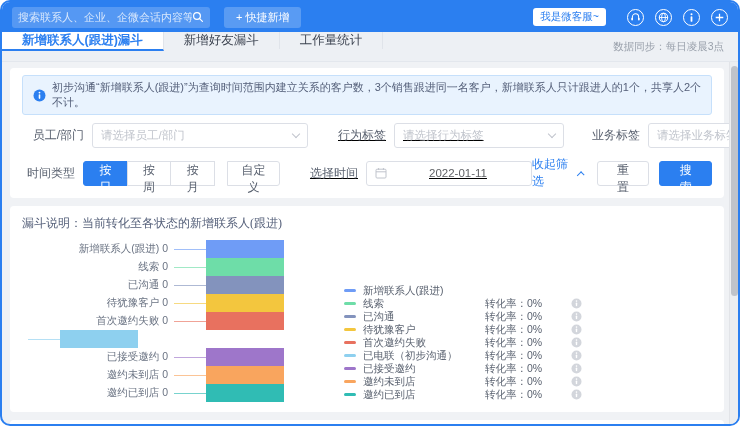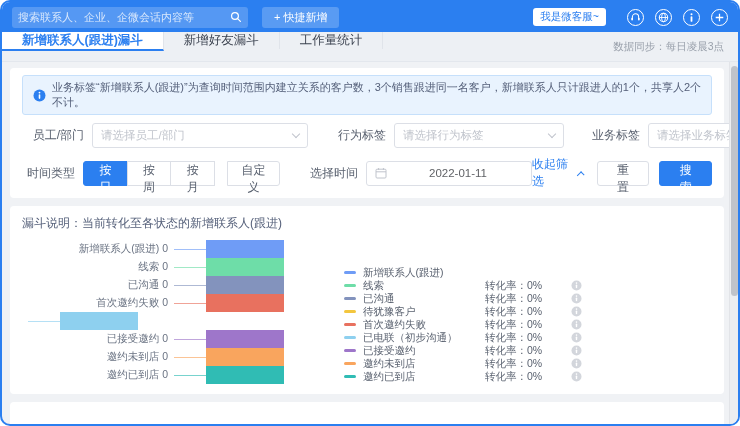--- a/index.html
+++ b/index.html
@@ -3,21 +3,21 @@
 <meta charset="utf-8">
 <style>
   * { box-sizing: border-box; margin: 0; padding: 0; }
   html,body { background:#fff; }
   body { font-family:"Liberation Sans","DejaVu Sans",sans-serif; }
   .window{ position:relative; width:740px; height:426px; border:2px solid #2b7ff0; border-radius:10px;
     overflow:hidden; background:#f0f2f5; display:flex; flex-direction:column; }
 
   
   .hdr{ height:30px; flex:none; background:#2b7ff0; display:flex; align-items:center; padding:0 10px; }
-  .search-box{ width:236px; height:21px; background:rgba(255,255,255,.2); border-radius:3px;
+  .search-box{ width:198px; height:21px; background:rgba(255,255,255,.2); border-radius:3px;
     display:flex; align-items:center; padding:0 6px; }
   .search-box input{ flex:1; background:transparent; border:none; outline:none; color:#fff; font-size:11px; }
   .search-box input::placeholder{ color:rgba(255,255,255,.78); }
   .qadd{ margin-left:14px; height:21px; background:rgba(255,255,255,.22); border:none; border-radius:3px;
     color:#fff; font-size:11px; padding:0 12px; cursor:pointer; }
   .hdr-spacer{ flex:1; }
   .svc-badge{ background:#fff; color:#2b7ff0; font-size:10.5px; border-radius:3px; padding:2px 7px; margin-right:10px; }
   .circ{ width:17px; height:17px; border:1px solid #fff; border-radius:50%; display:flex; align-items:center;
     justify-content:center; margin-left:11px; cursor:pointer; flex:none; }
 
@@ -40,21 +40,21 @@
   .frow{ display:flex; align-items:center; margin-top:8px; }
   .fgroup{ display:flex; align-items:center; }
   .flabel{ font-size:12px; color:#5a6270; text-align:right; margin-right:8px; white-space:nowrap; }
   .w62{ width:62px; } .w52{ width:52px; }
   .sel{ height:25px; border:1px solid #dcdfe6; border-radius:3px; display:flex; align-items:center;
     padding:0 8px; cursor:pointer; background:#fff; }
   .sel .ph{ flex:1; font-size:11.5px; color:#c0c4cc; white-space:nowrap; overflow:hidden; }
   .chev{ width:6px; height:6px; border-right:1.4px solid #c0c4cc; border-bottom:1.4px solid #c0c4cc;
     transform:rotate(45deg); margin-top:-3px; flex:none; }
   .sel1{ width:216px; } .sel2{ width:170px; } .sel3{ width:186px; }
-  .sp1{ margin-left:26px; } .sp2{ margin-left:24px; }
+  .sp1{ margin-left:26px;text-decoration:underline; } .sp2{ margin-left:24px; }
 
   .btn-group{ display:flex; }
   .tbtn{ height:25px; padding:0 13px; font-size:12px; color:#5a6270; background:#fff;
     border:1px solid #dcdfe6; margin-left:-1px; cursor:pointer; }
   .tbtn:first-child{ margin-left:0; border-radius:3px 0 0 3px; }
   .tbtn:last-child{ border-radius:0 3px 3px 0;margin-left:12px; }
   .tbtn.active{ background:#2b7ff0; border-color:#2b7ff0; color:#fff; }
   .date-box{ width:166px; height:25px; border:1px solid #dcdfe6; border-radius:3px; display:flex;
     align-items:center; padding:0 8px; background:#fff;gap:36px; }
   .date-box svg{ flex:none; margin-right:6px; }
@@ -62,21 +62,21 @@
   .row2-spacer{ flex:1; }
   .collapse{ display:flex; align-items:center; color:#2b7ff0; font-size:12px; cursor:pointer; margin-right:14px; }
   .chev-up{ width:6px; height:6px; border-right:1.4px solid #2b7ff0; border-bottom:1.4px solid #2b7ff0;
     transform:rotate(-135deg); margin-left:5px; margin-top:3px; }
   .btn{ height:25px; padding:0 15px; font-size:12px; border-radius:3px; cursor:pointer; }
   .btn-plain{ background:#fff; border:1px solid #dcdfe6; color:#5a6270; margin-right:10px; }
   .btn-primary{ background:#2b7ff0; border:1px solid #2b7ff0; color:#fff; }
 
   
   .card2{ margin-top:8px; padding:9px 12px 10px; }
-  .funnel-title{ font-size:12px; color:#55607a; }
+  .funnel-title{ font-size:12px; color:#55607a;font-family:Liberation Serif, serif; }
   .chart{ display:flex; margin-top:8px; }
   .f-rows{ flex:none; }
   .f-row{ display:flex; align-items:center; height:18px; }
   .f-label{ width:146px; text-align:right; font-size:10.5px; color:#6a7383; white-space:nowrap; }
   .f-val{ margin-left:3px; }
   .f-line{ width:32px; height:1px; margin-left:6px; opacity:.65; flex:none; }
   .f-bar{ width:78px; height:18px; flex:none; }
 
   .legend{ margin-left:60px; align-self:flex-end; padding-bottom:1px; }
   .lg-row{ display:flex; align-items:center; height:13px; font-size:10.5px; color:#5a6270; }
@@ -151,21 +151,21 @@
 
     <div class="card card1">
       <div class="banner">
         <span class="i-ico">
           <svg width="13" height="13" viewBox="0 0 13 13">
               <circle cx="6.5" cy="6.5" r="6" fill="#2b7ff0"></circle>
               <circle cx="6.5" cy="3.6" r="0.9" fill="#fff"></circle>
               <rect x="5.7" y="5.3" width="1.6" height="4.6" rx="0.8" fill="#fff"></rect>
             </svg>
         </span>
-        <span>业务标签“新增联系人(跟进)”为查询时间范围内建立关系的客户数，3个销售跟进同一名客户，新增联系人只计跟进人的1个，共享人2个不计。</span>
+        <span>初步沟通“新增联系人(跟进)”为查询时间范围内建立关系的客户数，3个销售跟进同一名客户，新增联系人只计跟进人的1个，共享人2个不计。</span>
       </div>
 
       <div class="frow">
         <div class="fgroup">
           <span class="flabel w62">员工/部门</span>
           <div class="sel sel1">
             <span class="ph">请选择员工/部门</span>
             <span class="chev"></span>
           </div>
         </div>
@@ -233,20 +233,25 @@
               <span class="f-line" style="background-color: rgb(110, 221, 168);"></span>
               <span class="f-bar" style="background-color: rgb(110, 221, 168);"></span>
             </div>
 
             <div class="f-row">
               <span class="f-label"><span>已沟通</span><span class="f-val">0</span></span>
               <span class="f-line" style="background-color: rgb(131, 147, 189);"></span>
               <span class="f-bar" style="background-color: rgb(131, 147, 189);"></span>
             </div>
 
+            <div class="f-row">
+              <span class="f-label"><span>待犹豫客户</span><span class="f-val">0</span></span>
+              <span class="f-line" style="background-color: rgb(243, 198, 62);"></span>
+              <span class="f-bar" style="background-color: rgb(243, 198, 62);"></span>
+            </div>
 
             <div class="f-row">
               <span class="f-label"><span>首次邀约失败</span><span class="f-val">0</span></span>
               <span class="f-line" style="background-color: rgb(232, 113, 95);"></span>
               <span class="f-bar" style="background-color: rgb(232, 113, 95);"></span>
             </div>
 
             <div class="f-row">
               <span class="f-line" style="background-color: rgb(142, 208, 239);"></span>
               <span class="f-bar" style="background-color: rgb(142, 208, 239);"></span>

